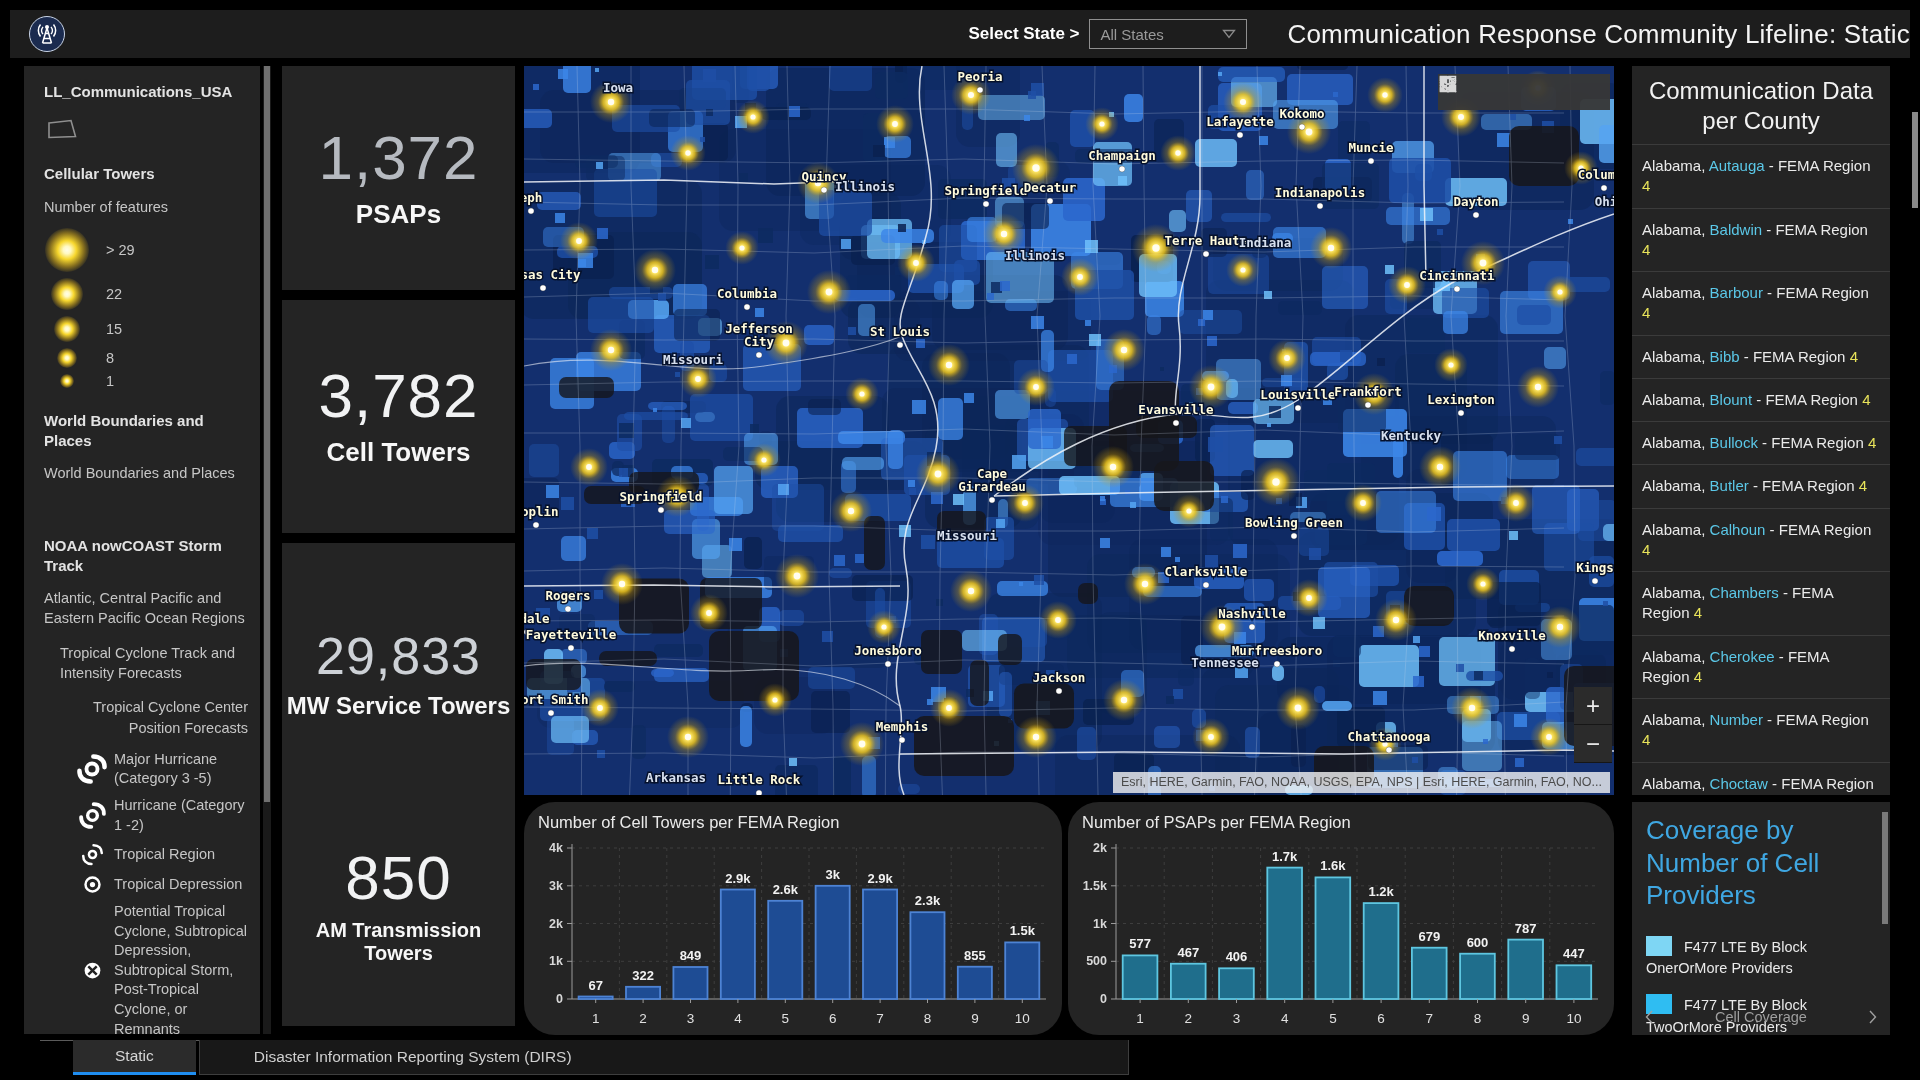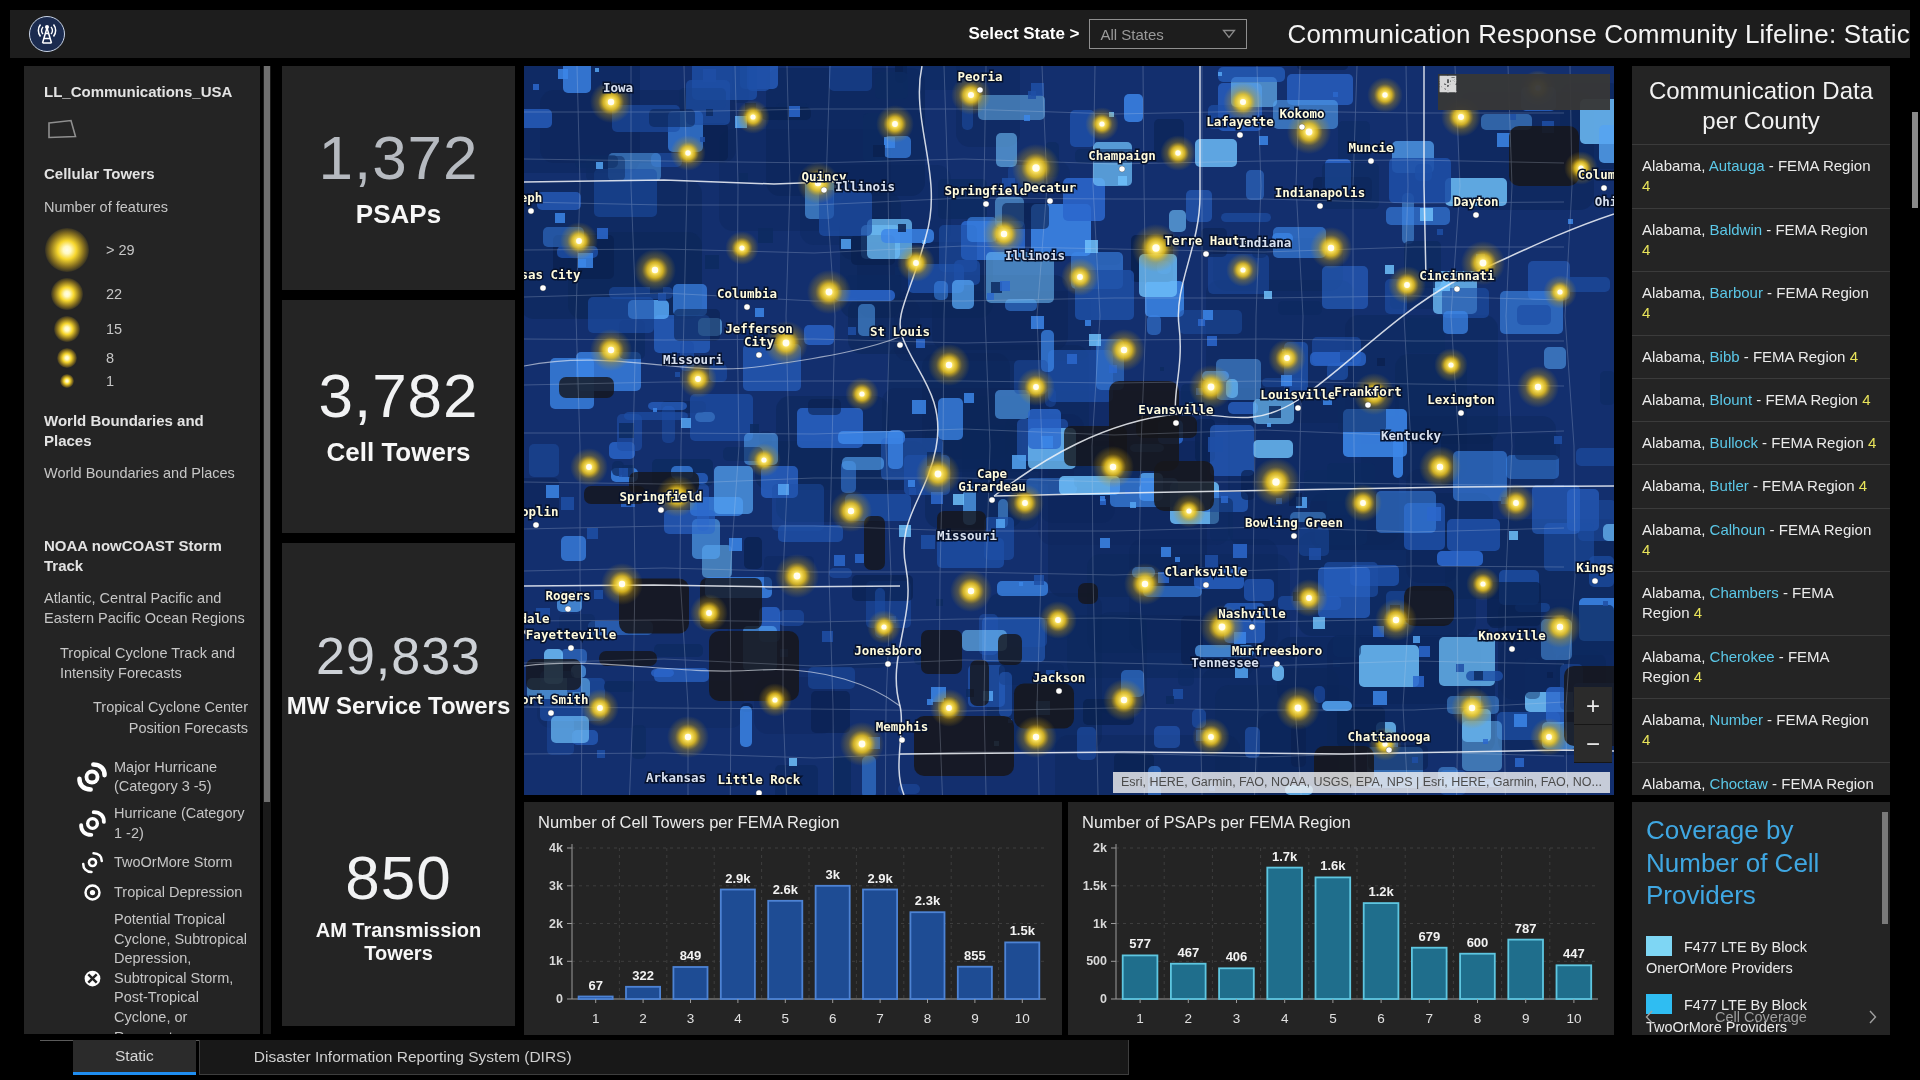--- a/index.html
+++ b/index.html
@@ -61,21 +61,21 @@
   #coverage{left:1632px;top:802px;width:258px;height:233px;padding:12px 14px 0;overflow:hidden;}
   #coverage h2{margin:0 0 24px;font-size:26px;line-height:1.25;font-weight:500;}
   .cov-item{font-size:14.5px;color:#eaeaea;line-height:1.5;margin-bottom:14px;}
   .cov-item .sw{display:inline-block;width:26px;height:20px;vertical-align:-4px;margin-right:12px;}
   #cov-footer{position:absolute;left:0;bottom:0;width:100%;height:36px;display:flex;align-items:center;}
   #cov-footer .cap{flex:1;text-align:center;color:#9f9f9f;font-size:14.5px;}
   .cov-arrow{width:34px;display:flex;justify-content:center;cursor:pointer;}
   #cov-scroll{position:absolute;right:2px;top:10px;width:6px;height:112px;background:#7a7a7a;}
 
   
-  .chartpanel{top:802px;height:233px;}
+  .chartpanel{top:802px;height:233px;border-radius:31px;}
   #chart1{left:524px;width:538px;}
   #chart2{left:1068px;width:546px;}
 
   
   #tabline{position:absolute;left:40px;top:1040px;width:1038px;height:1px;background:#5a5a5a;}
   #tabbar{position:absolute;left:73px;top:1040px;display:flex;}
   .tab{height:35px;display:flex;align-items:center;font-size:15.5px;color:#d6d6d6;cursor:pointer;box-sizing:border-box;}
   .tab.active{background:#2b2b2b;border-bottom:3px solid #1f8ef1;padding:0 42px;}
   .tab.inactive{background:#181818;border:1px solid #3e3e3e;border-top:none;width:930px;padding-left:54px;margin-left:3px;color:#cfcfcf;}
 </style>
@@ -148,21 +148,21 @@
      </div>
     </div>
 
   <div class="g-title" style="margin-top:20px">World Boundaries and Places</div>
   <div class="g-text" style="margin-top:12px">World Boundaries and Places</div>
 
   <div class="g-title" style="margin-top:52px">NOAA nowCOAST Storm Track</div>
   <div class="g-text" style="margin-top:12px">Atlantic, Central Pacific and Eastern Pacific Ocean Regions</div>
   <div class="g-text ind1" style="margin-top:14px">Tropical Cyclone Track and Intensity Forecasts</div>
   <div class="g-text ind2" style="margin-top:14px">Tropical Cyclone Center Position Forecasts</div>
-  <div id="storm-items" style="margin-top:20px">
+  <div id="storm-items" style="margin-top:12px">
       <div class="storm-row">
        <span class="s-icon">
           <svg width="32" height="32" viewBox="0 0 24 24">
             <path d="M13 2.6 C18.5 2.6 21.6 6.2 21.4 10.6" stroke="#fff" stroke-width="3.4" fill="none" stroke-linecap="round"></path>
             <path d="M11 21.4 C5.5 21.4 2.4 17.8 2.6 13.4" stroke="#fff" stroke-width="3.4" fill="none" stroke-linecap="round"></path>
             <circle cx="12" cy="12" r="5.6" fill="#fff"></circle>
             <circle cx="12" cy="12" r="2.7" fill="#242424"></circle>
           </svg>
         </span>
        <span class="s-label">Major Hurricane (Category 3 -5)</span>
@@ -180,21 +180,21 @@
      </div>
       <div class="storm-row">
        <span class="s-icon">
           <svg width="25" height="25" viewBox="0 0 24 24">
             <path d="M13 3 C18 3 21 6.5 20.9 10.6" stroke="#fff" stroke-width="2.4" fill="none" stroke-linecap="round"></path>
             <path d="M11 21 C6 21 3 17.5 3.1 13.4" stroke="#fff" stroke-width="2.4" fill="none" stroke-linecap="round"></path>
             <circle cx="12" cy="12" r="4.6" fill="#fff"></circle>
             <circle cx="12" cy="12" r="2.2" fill="#242424"></circle>
           </svg>
         </span>
-       <span class="s-label">TwoOrMore Storm</span>
+       <span class="s-label">Tropical Region</span>
      </div>
       <div class="storm-row">
        <span class="s-icon">
           <svg width="21" height="21" viewBox="0 0 24 24">
             <circle cx="12" cy="12" r="8" fill="none" stroke="#fff" stroke-width="2.8"></circle>
             <circle cx="12" cy="12" r="3" fill="#fff"></circle>
           </svg>
         </span>
        <span class="s-label">Tropical Depression</span>
      </div>

